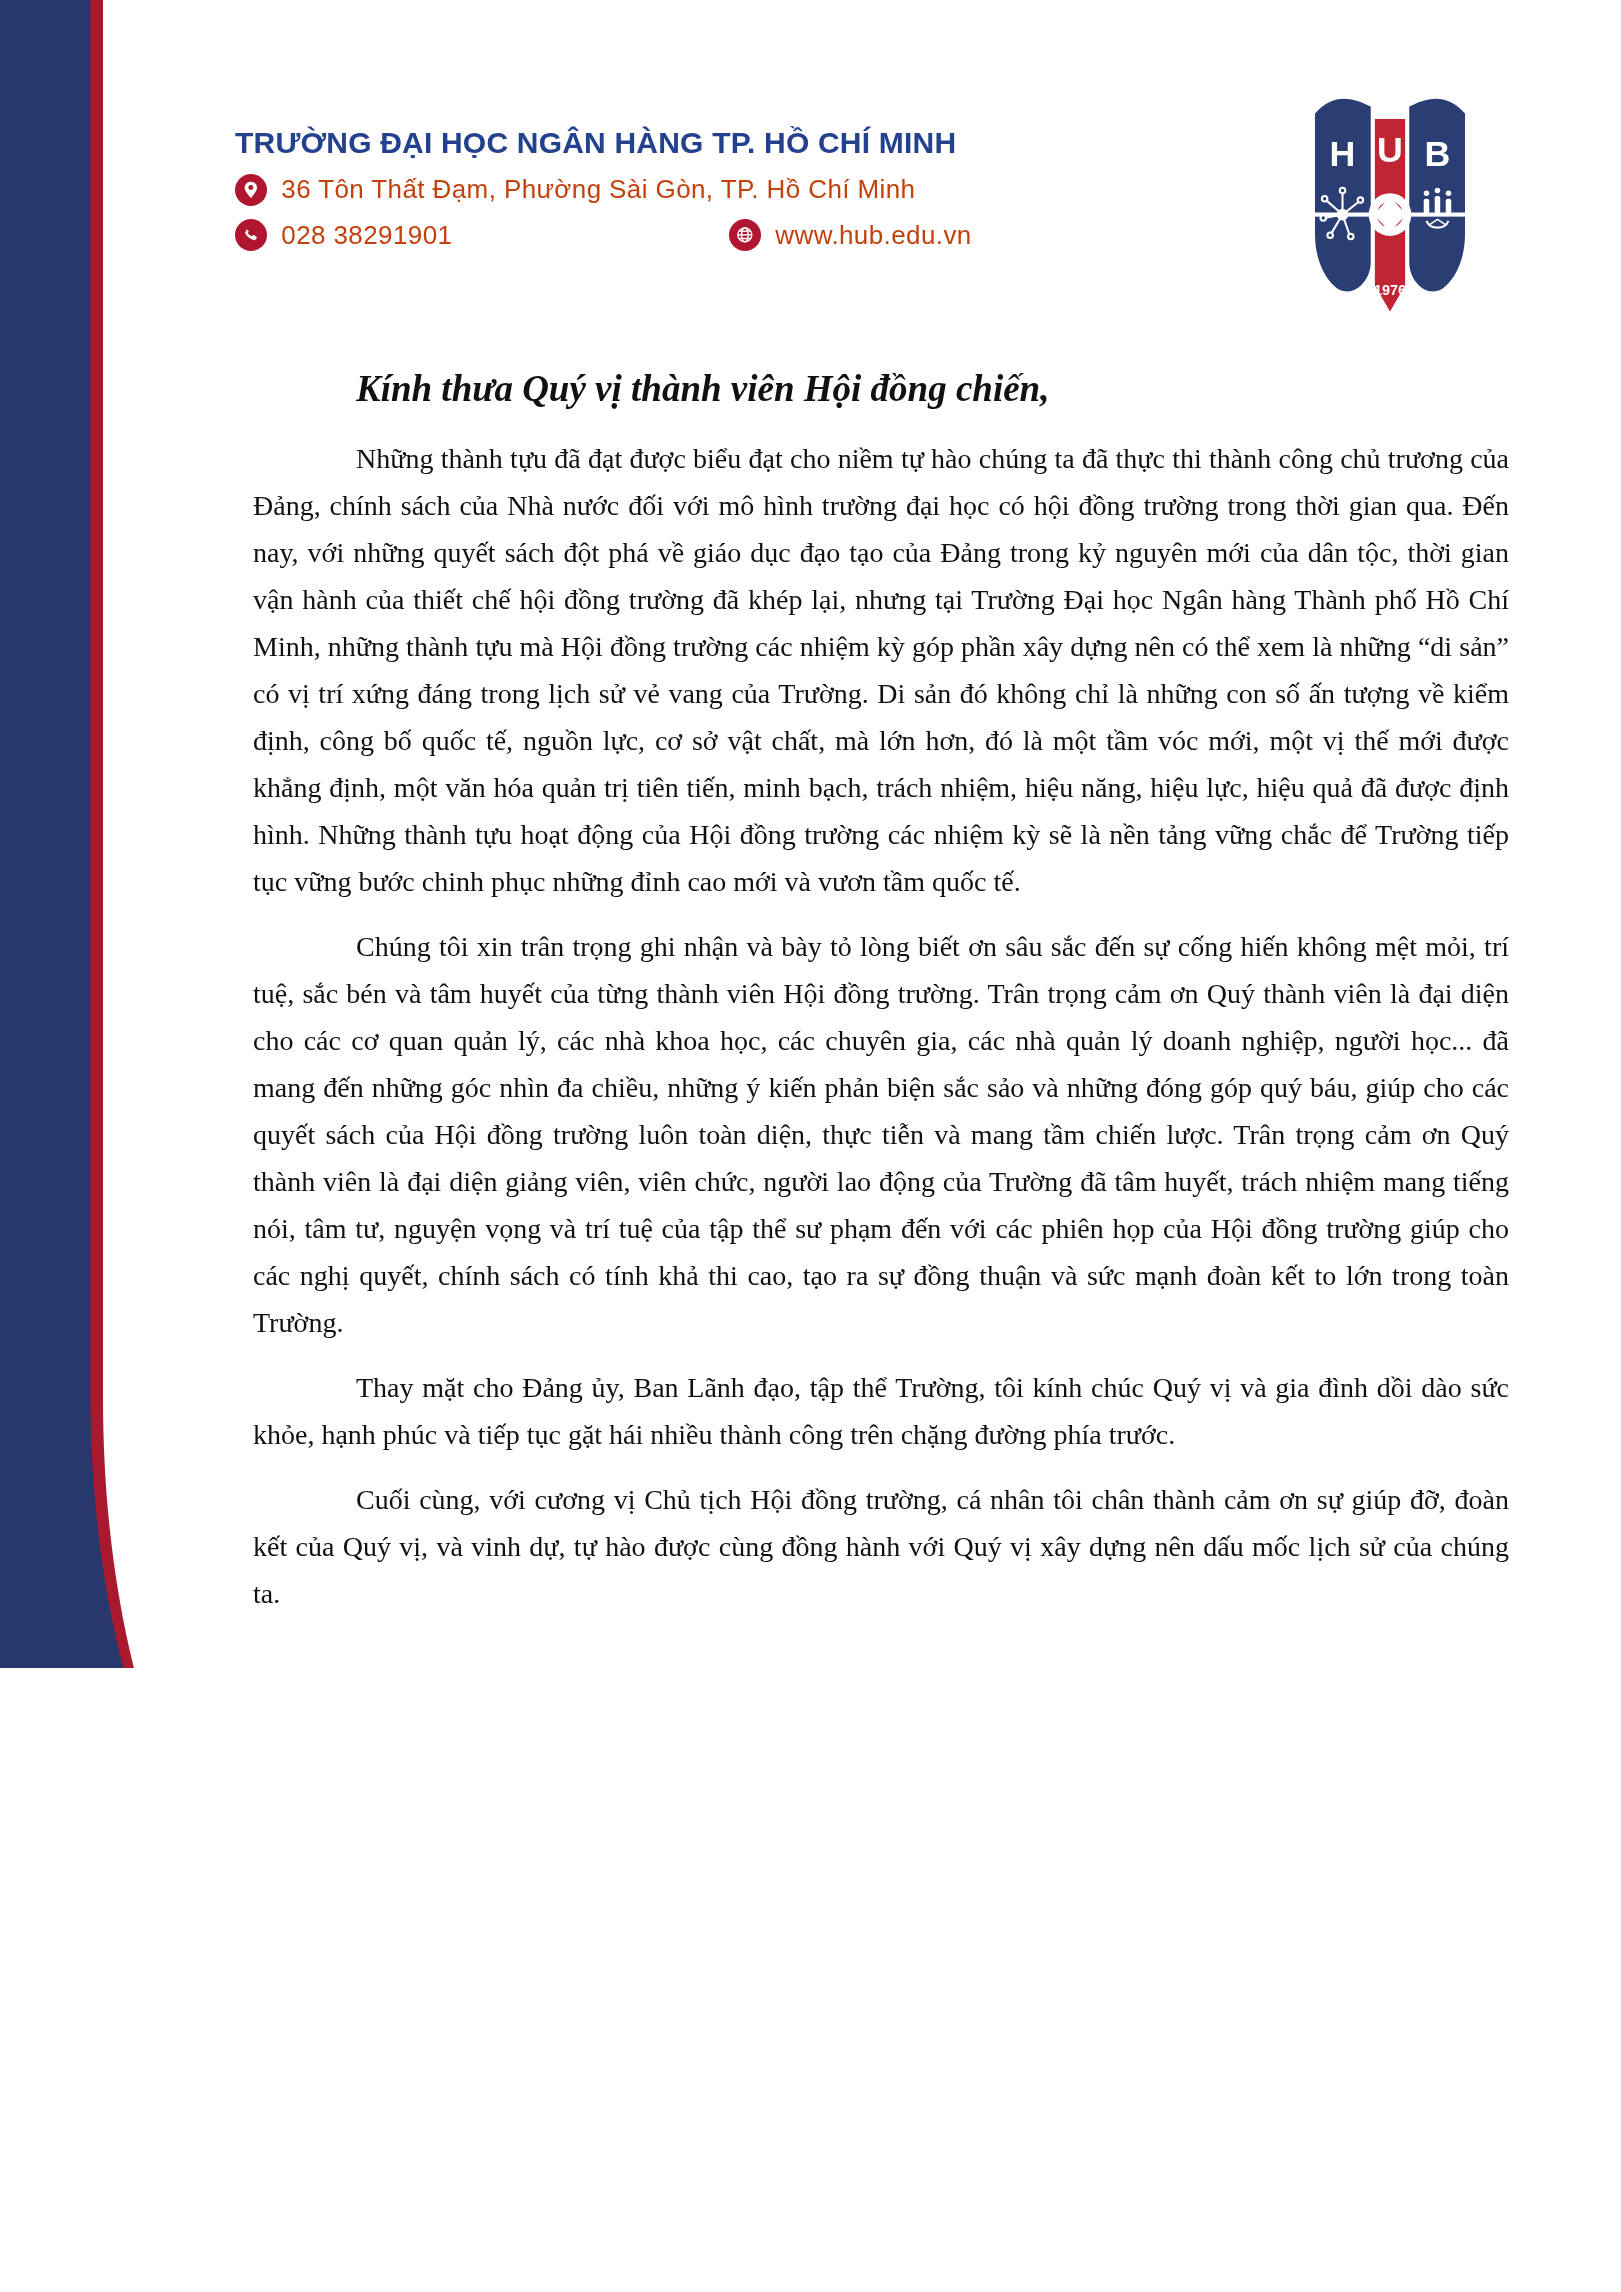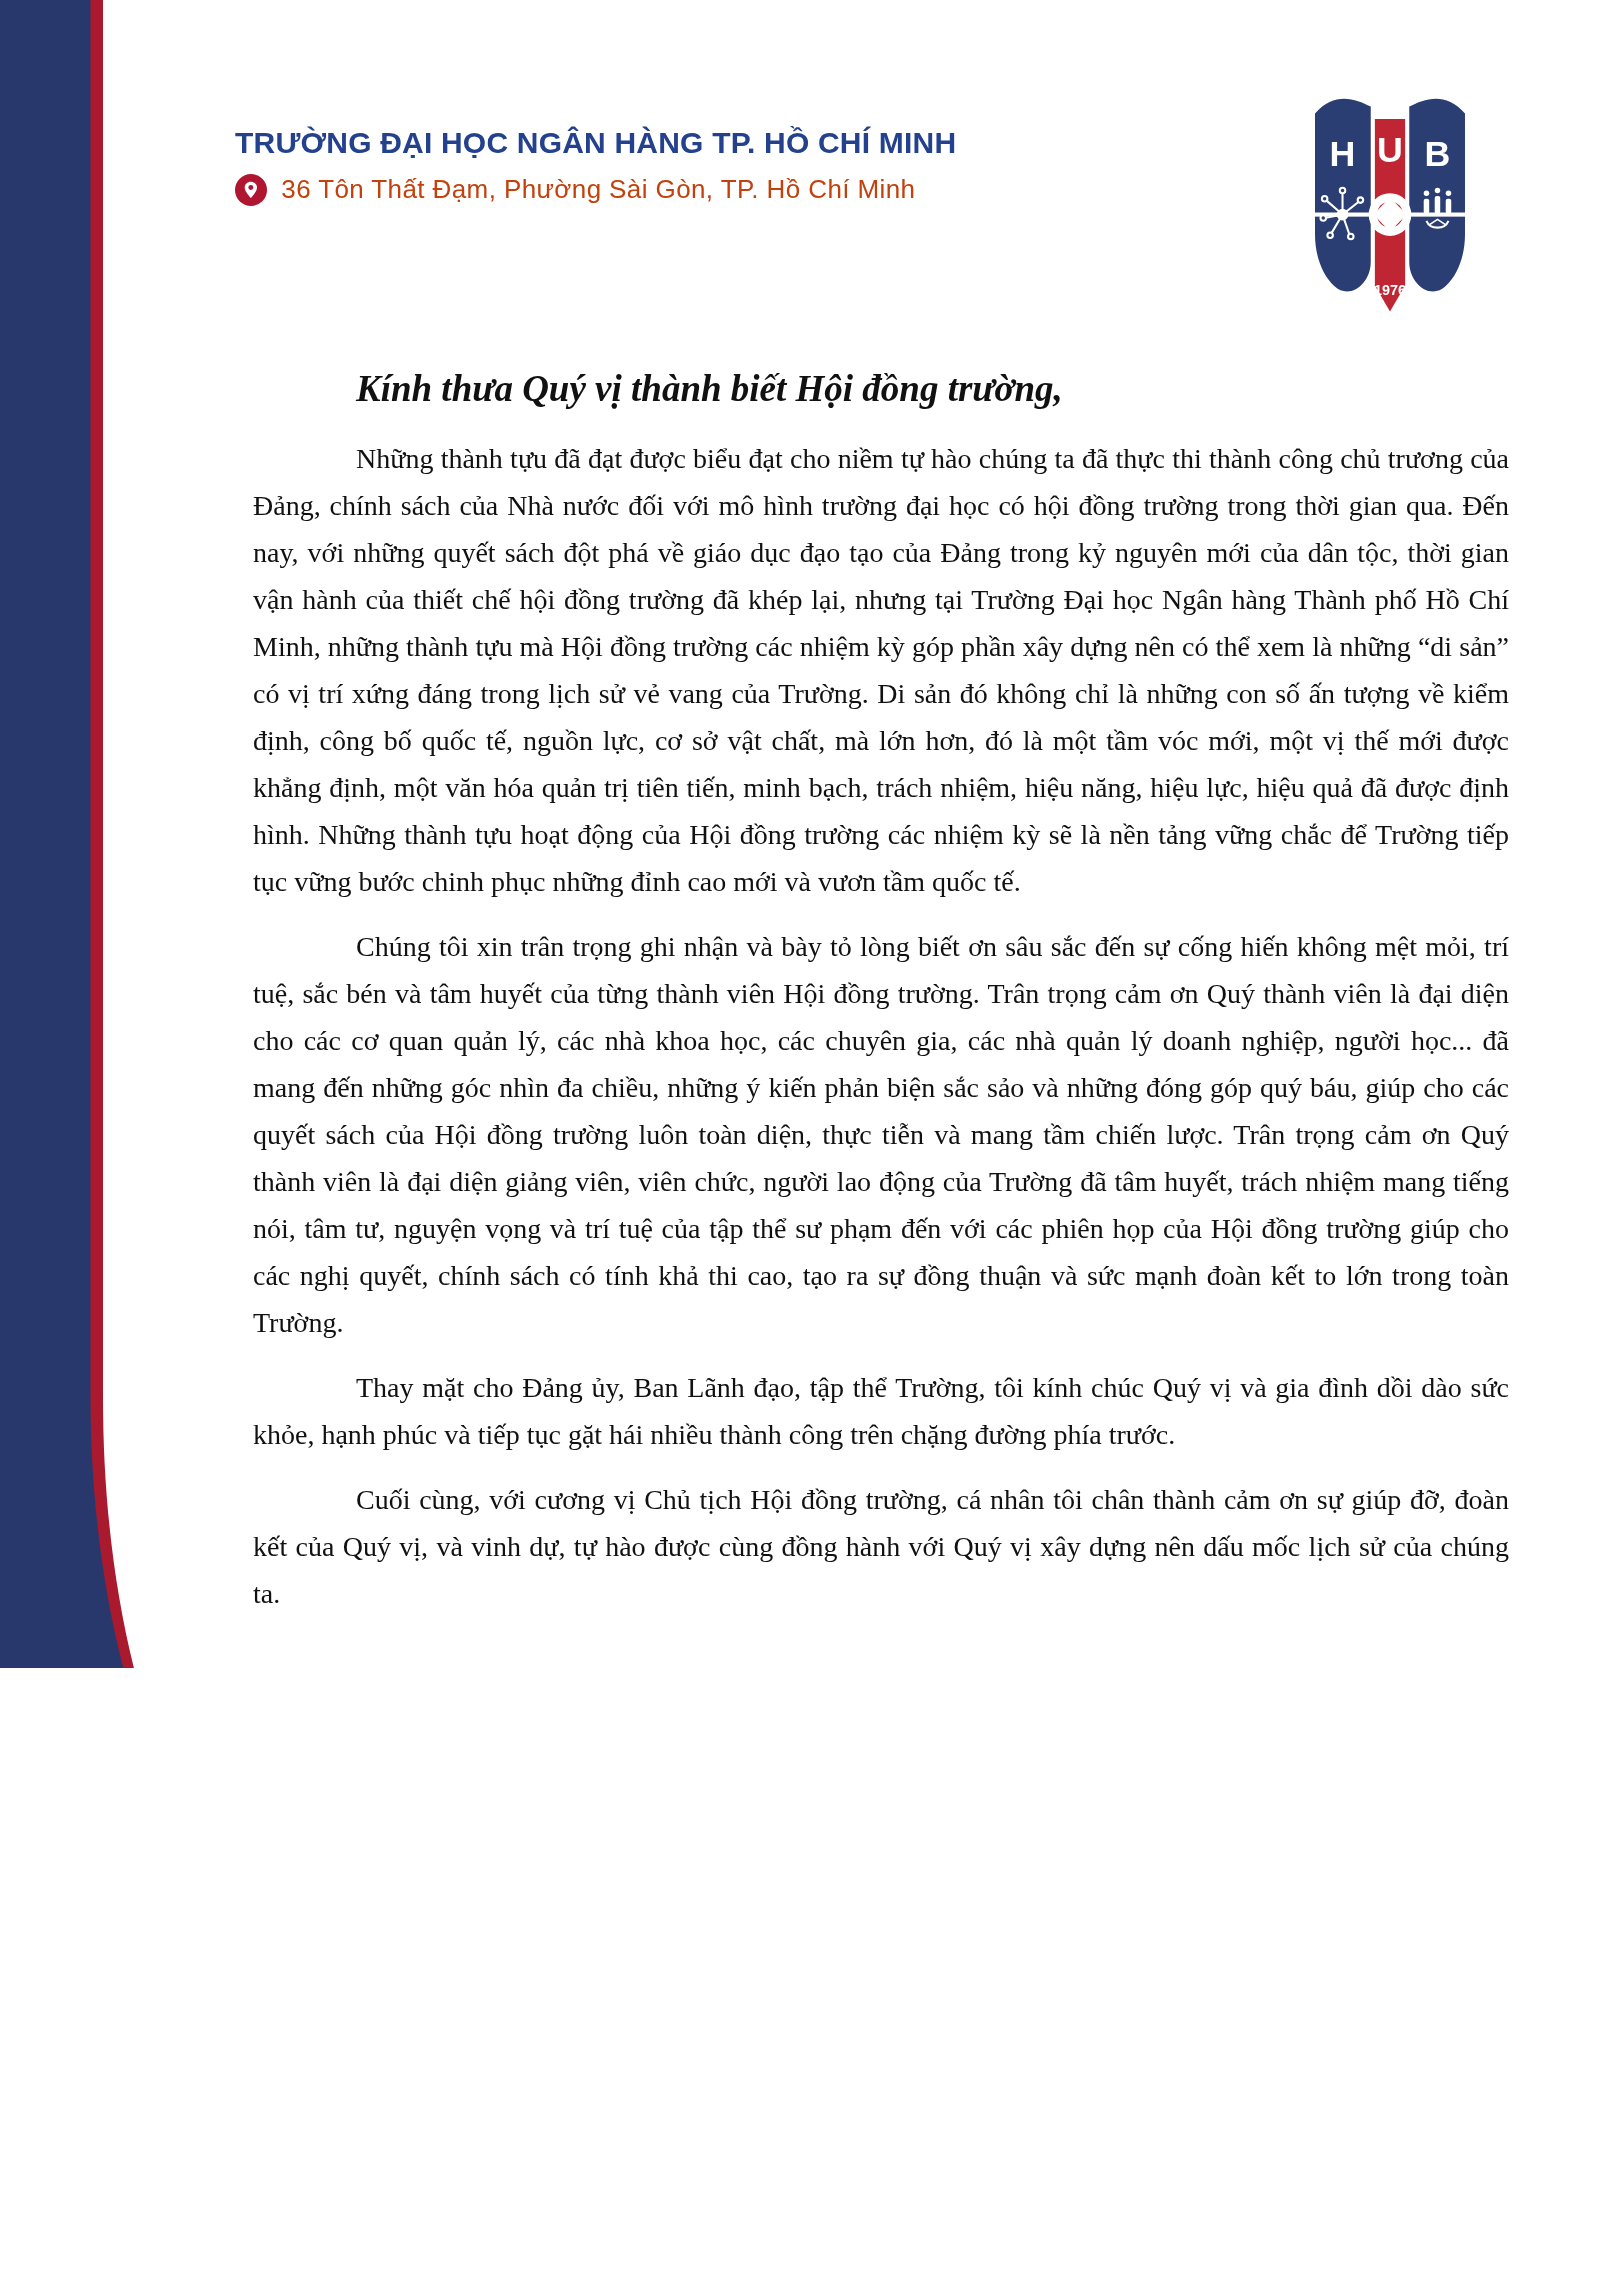--- a/index.html
+++ b/index.html
@@ -63,20 +63,41 @@
     <div class="info-row">
       <span class="icon-badge">
         <svg width="19.7" height="19.7" viewBox="0 0 24 24">
             <path d="M12 2 C7.6 2 4.5 5.2 4.5 9.2 C4.5 14.4 12 22 12 22 C12 22 19.5 14.4 19.5 9.2 C19.5 5.2 16.4 2 12 2 Z" fill="#ffffff"></path>
             <circle cx="12" cy="9.2" r="3" fill="#b01630"></circle>
           </svg>
       </span>
       <span class="info-text">36 Tôn Thất Đạm, Phường Sài Gòn, TP. Hồ Chí Minh</span>
     </div>
 
+    <div class="info-row">
+      <span class="icon-badge">
+        <svg width="18" height="18" viewBox="0 0 24 24">
+            <path d="M6.6 3.2 L9.2 5.8 C9.7 6.3 9.7 7.1 9.2 7.6 L8 8.8 C8.9 11 11 13.1 13.2 14 L14.4 12.8 C14.9 12.3 15.7 12.3 16.2 12.8 L18.8 15.4 C19.3 15.9 19.3 16.7 18.8 17.2 L17.3 18.7 C16.6 19.4 15.5 19.6 14.6 19.2 C10.2 17.3 6.7 13.8 4.8 9.4 C4.4 8.5 4.6 7.4 5.3 6.7 L6.6 5.4 Z" fill="#ffffff" transform="rotate(-8 12 12)"></path>
+          </svg>
+      </span>
+      <span class="info-text">028 38291901</span>
+
+      <span class="globe-group">
+        <span class="icon-badge">
+          <svg width="19.7" height="19.7" viewBox="0 0 24 24" fill="none" stroke="#ffffff" stroke-width="1.7">
+            <circle cx="12" cy="12" r="8.5"></circle>
+            <ellipse cx="12" cy="12" rx="4" ry="8.5"></ellipse>
+            <line x1="3.5" y1="12" x2="20.5" y2="12"></line>
+            <line x1="4.6" y1="7.5" x2="19.4" y2="7.5"></line>
+            <line x1="4.6" y1="16.5" x2="19.4" y2="16.5"></line>
+          </svg>
+        </span>
+        <span class="info-text">www.hub.edu.vn</span>
+      </span>
+    </div>
   </div>
 
   <svg id="logo" viewBox="0 0 250 360">
 
     <path fill="#2b3e74" d="M16,52 C44,20 74,30 97,42 L97,268 C97,300 66,324 44,303 C26,286 16,258 16,228 Z"></path>
     <path fill="#2b3e74" d="M234,52 C206,20 176,30 153,42 L153,268 C153,300 184,324 206,303 C224,286 234,258 234,228 Z"></path>
 
     <path fill="#bf2533" d="M103,60 L147,60 L147,302 L125,340 L103,302 Z"></path>
 
     <text x="56" y="128" font-family="Liberation Sans, sans-serif" font-size="52" font-weight="700" fill="#ffffff" text-anchor="middle">H</text>
@@ -113,21 +134,21 @@
       <circle cx="210" cy="168" r="4"></circle>
         <rect x="206" y="176" width="8" height="22" rx="3"></rect>
       <path d="M178,208 A17,15 0 0 0 210,208" fill="none" stroke="#ffffff" stroke-width="3"></path>
       <path d="M182,214 L194,206 L206,214" fill="none" stroke="#ffffff" stroke-width="2.4"></path>
     </g>
 
     <text x="125" y="316" font-family="Liberation Sans, sans-serif" font-size="21" font-weight="700" fill="#ffffff" text-anchor="middle">1976</text>
   </svg>
 
   <div id="letter-body">
-    <p class="salutation">Kính thưa Quý vị thành biết Hội đồng trường,</p>
+    <p class="salutation">Kính thưa Quý vị thành viên Hội đồng chiến,</p>
     <p class="para">Những thành tựu đã đạt được biểu đạt cho niềm tự hào chúng ta đã thực thi thành công chủ trương của Đảng, chính sách của Nhà nước đối với mô hình trường đại học có hội đồng trường trong thời gian qua. Đến nay, với những quyết sách đột phá về giáo dục đạo tạo của Đảng trong kỷ nguyên mới của dân tộc, thời gian vận hành của thiết chế hội đồng trường đã khép lại, nhưng tại Trường Đại học Ngân hàng Thành phố Hồ Chí Minh, những thành tựu mà Hội đồng trường các nhiệm kỳ góp phần xây dựng nên có thể xem là những “di sản” có vị trí xứng đáng trong lịch sử vẻ vang của Trường. Di sản đó không chỉ là những con số ấn tượng về kiểm định, công bố quốc tế, nguồn lực, cơ sở vật chất, mà lớn hơn, đó là một tầm vóc mới, một vị thế mới được khẳng định, một văn hóa quản trị tiên tiến, minh bạch, trách nhiệm, hiệu năng, hiệu lực, hiệu quả đã được định hình. Những thành tựu hoạt động của Hội đồng trường các nhiệm kỳ sẽ là nền tảng vững chắc để Trường tiếp tục vững bước chinh phục những đỉnh cao mới và vươn tầm quốc tế.</p>
     <p class="para">Chúng tôi xin trân trọng ghi nhận và bày tỏ lòng biết ơn sâu sắc đến sự cống hiến không mệt mỏi, trí tuệ, sắc bén và tâm huyết của từng thành viên Hội đồng trường. Trân trọng cảm ơn Quý thành viên là đại diện cho các cơ quan quản lý, các nhà khoa học, các chuyên gia, các nhà quản lý doanh nghiệp, người học... đã mang đến những góc nhìn đa chiều, những ý kiến phản biện sắc sảo và những đóng góp quý báu, giúp cho các quyết sách của Hội đồng trường luôn toàn diện, thực tiễn và mang tầm chiến lược. Trân trọng cảm ơn Quý thành viên là đại diện giảng viên, viên chức, người lao động của Trường đã tâm huyết, trách nhiệm mang tiếng nói, tâm tư, nguyện vọng và trí tuệ của tập thể sư phạm đến với các phiên họp của Hội đồng trường giúp cho các nghị quyết, chính sách có tính khả thi cao, tạo ra sự đồng thuận và sức mạnh đoàn kết to lớn trong toàn Trường.</p>
     <p class="para">Thay mặt cho Đảng ủy, Ban Lãnh đạo, tập thể Trường, tôi kính chúc Quý vị và gia đình dồi dào sức khỏe, hạnh phúc và tiếp tục gặt hái nhiều thành công trên chặng đường phía trước.</p>
     <p class="para">Cuối cùng, với cương vị Chủ tịch Hội đồng trường, cá nhân tôi chân thành cảm ơn sự giúp đỡ, đoàn kết của Quý vị, và vinh dự, tự hào được cùng đồng hành với Quý vị xây dựng nên dấu mốc lịch sử của chúng ta.</p>
     <p class="closing">Trân trọng kính chào./.</p>
   </div>
 
   <div id="signature-block">
     <div class="on-behalf">TM. Ban Lãnh đạo</div>
     <svg id="signature-svg" viewBox="0 0 500 200">

